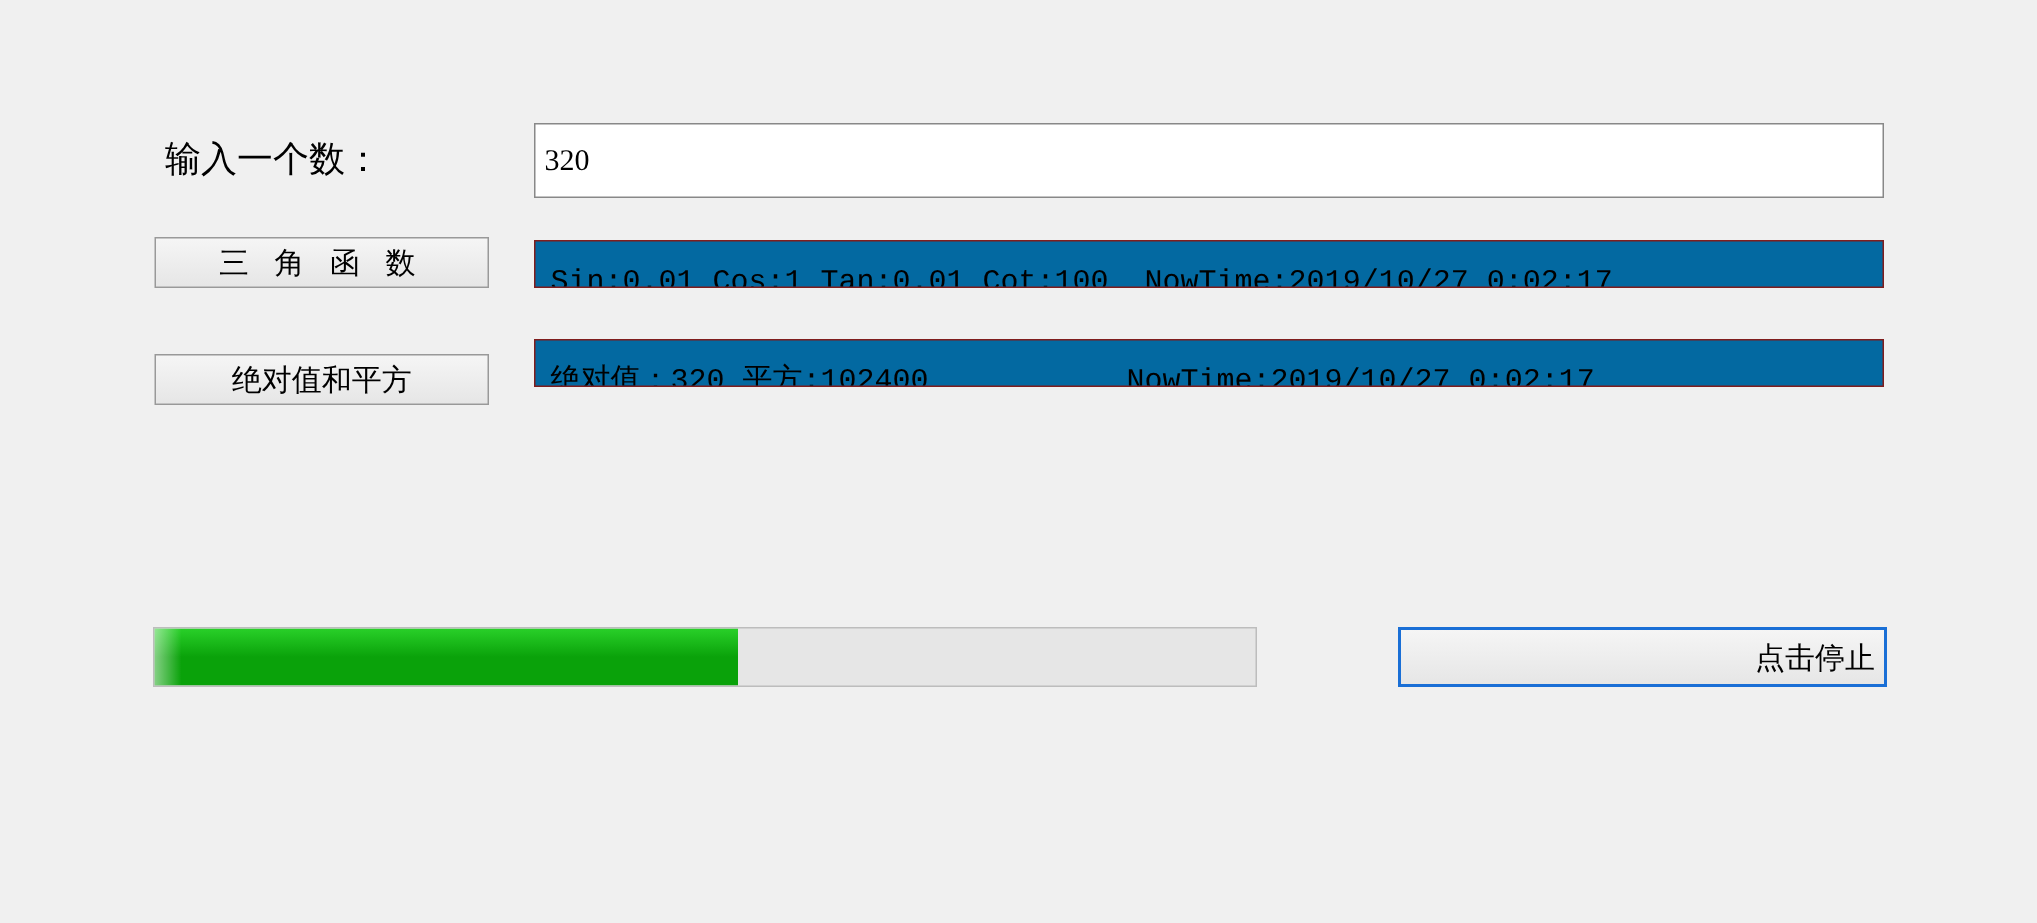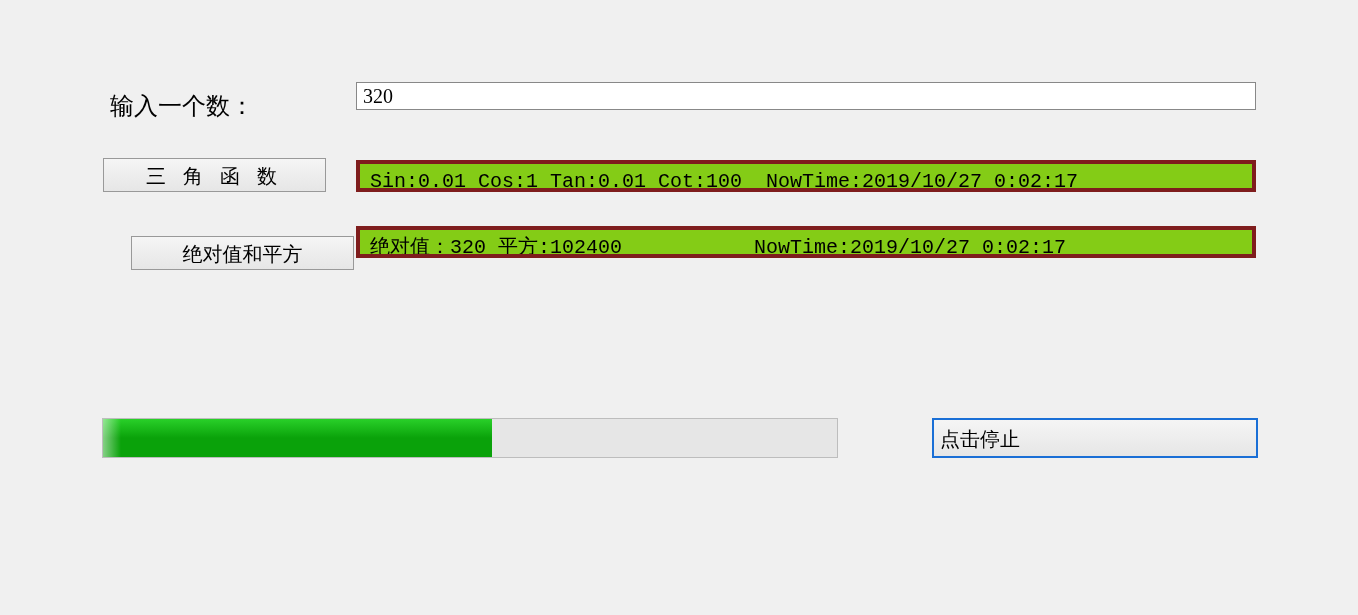--- a/index.html
+++ b/index.html
@@ -26,21 +26,21 @@
     top: 90px;
     font-size: 24px;
     letter-spacing: 0px;
   }
 
   .input-number {
     position: absolute;
     left: 356px;
     top: 82px;
     width: 900px;
-    height: 28px;
+    height: 50px;
     border: 1px solid #888;
     background: #fff;
     font-family: inherit;
     font-size: 20px;
     padding: 2px 6px;
     line-height: 28px;
     outline: none;
   }
 
   .btn {
@@ -53,32 +53,32 @@
     font-family: inherit;
     font-size: 20px;
     text-align: center;
     line-height: 32px;
     cursor: pointer;
     letter-spacing: 6px;
     padding-left: 6px;
   }
 
   .btn-trig { top: 158px; }
-  .btn-abs  { top: 236px; letter-spacing: 0px; margin-left: 28px; }
+  .btn-abs  { top: 236px; letter-spacing: 0px; }
 
   .output {
     position: absolute;
     left: 356px;
     width: 900px;
     height: 32px;
-    border: 4px solid #7f1d1d;
-    background: #84cc16;
+    border: 1px solid #7f1d1d;
+    background: #0369a1;
     font-family: "Courier New", "SimSun", monospace;
     font-size: 20px;
-    padding: 4px 10px;
+    padding: 14px 10px;
     line-height: 28px;
     white-space: pre;
     overflow: hidden;
   }
   .output-trig { top: 160px; }
   .output-abs  { top: 226px; }
 
   .progress-outer {
     position: absolute;
     left: 102px;
@@ -110,21 +110,21 @@
   .btn-stop {
     position: absolute;
     left: 932px;
     top: 418px;
     width: 326px;
     height: 40px;
     background: linear-gradient(#f5f5f5, #e6e6e6);
     border: 2px solid #1a6fd6;
     font-family: inherit;
     font-size: 20px;
-    text-align: left;
+    text-align: right;
     line-height: 36px;
     cursor: pointer;
     letter-spacing: 0px;
   }
 </style>
 </head>
 <body>
 
 <div class="container">
 

